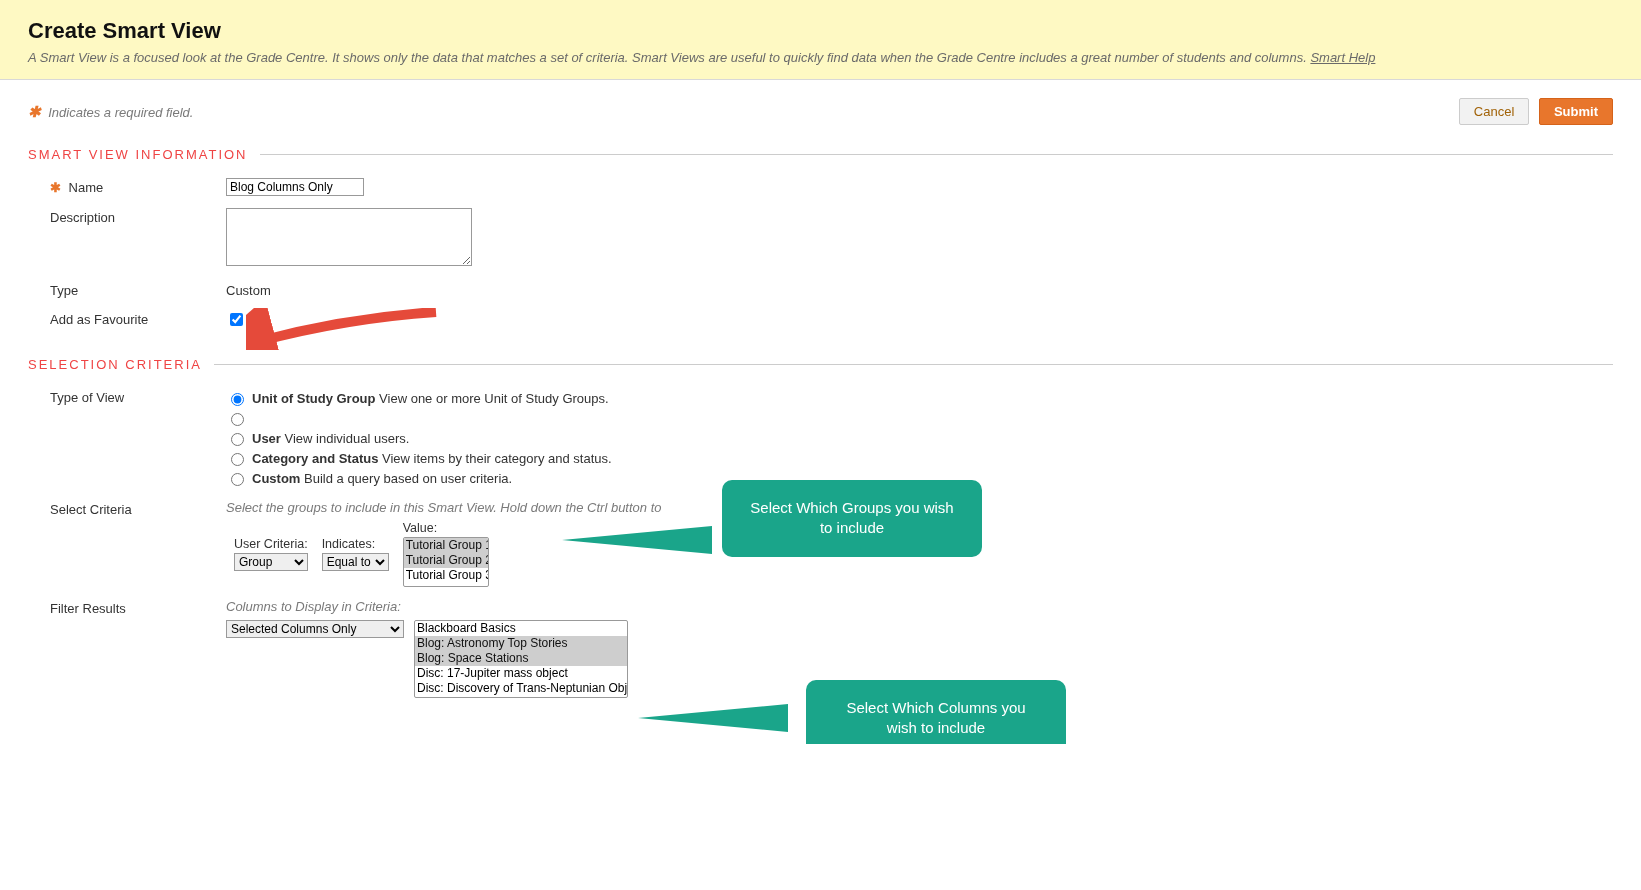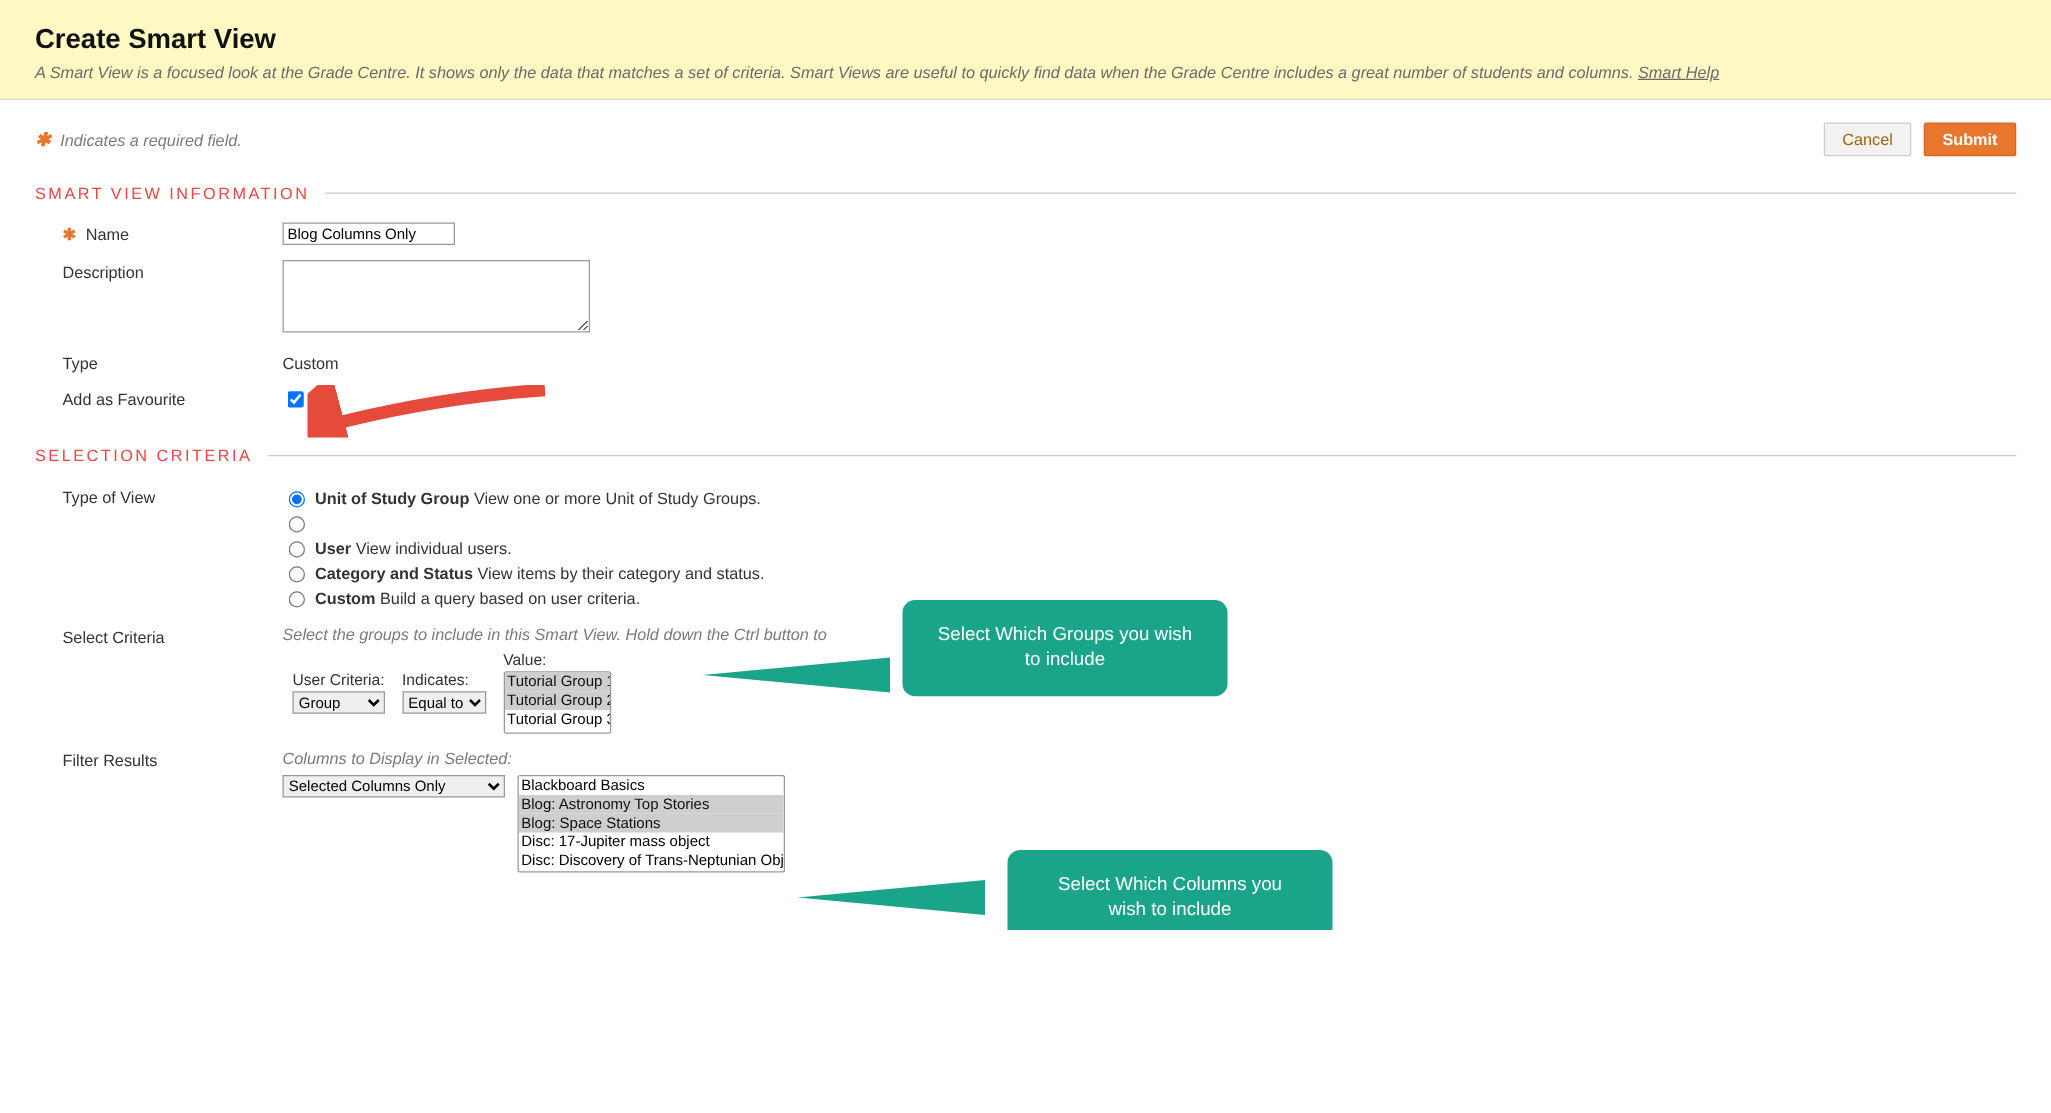--- a/index.html
+++ b/index.html
@@ -315,21 +315,21 @@
             <option>Tutorial Group 3</option>
           </select>
         </div>
       </div>
     </div>
   </div>
 
   <div class="form-row">
     <div class="form-label">Filter Results</div>
     <div class="form-field">
-      <div class="hint-text">Columns to Display in Selected:</div>
+      <div class="hint-text">Columns to Display in Criteria:</div>
       <div class="filter-row">
         <select class="filter-mode">
           <option>Selected Columns Only</option>
         </select>
         <select multiple="" class="multi wide">
           <option>Blackboard Basics</option>
           <option selected="">Blog: Astronomy Top Stories</option>
           <option selected="">Blog: Space Stations</option>
           <option>Disc: 17-Jupiter mass object</option>
           <option>Disc: Discovery of Trans-Neptunian Object</option>

